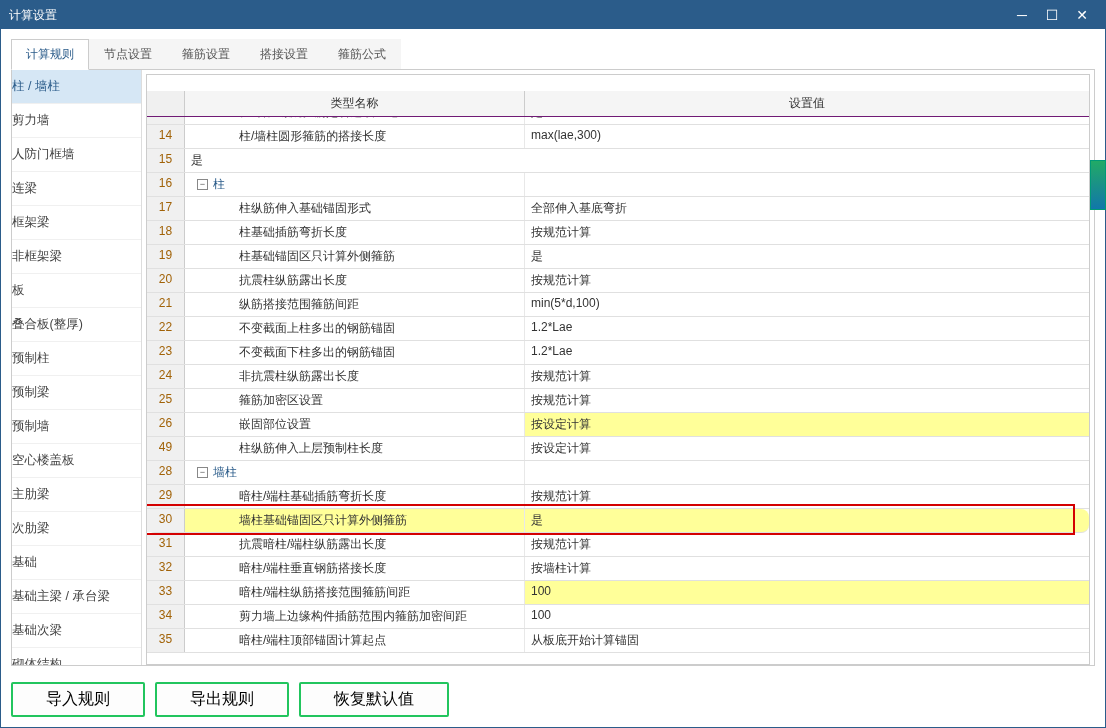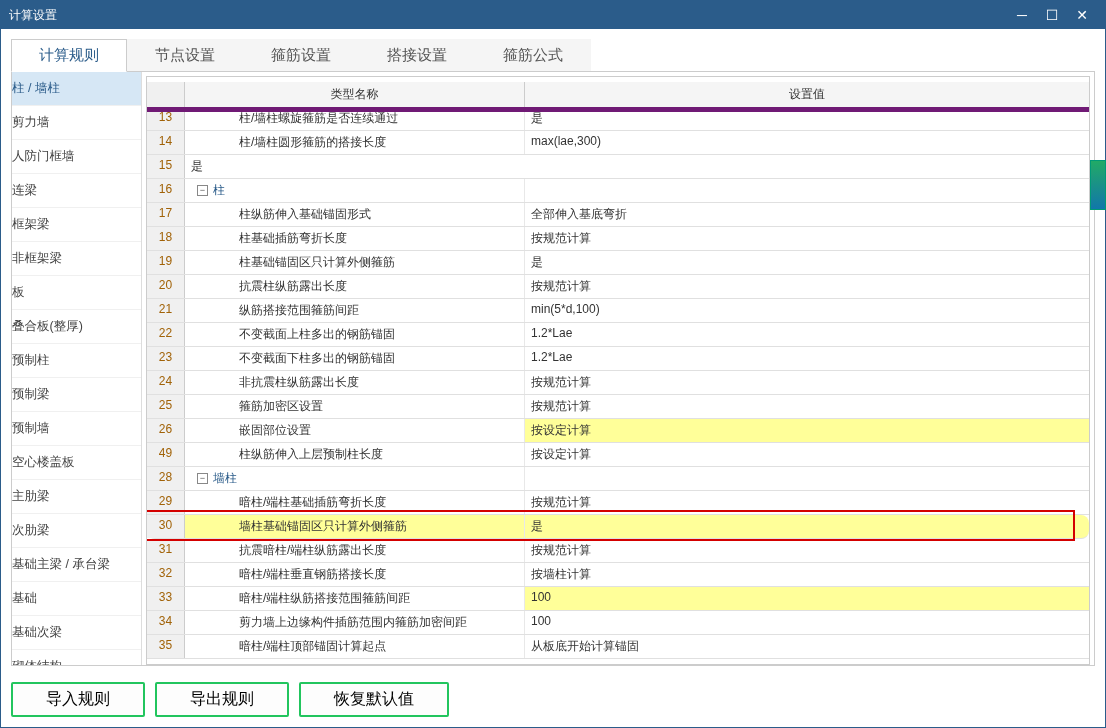--- a/index.html
+++ b/index.html
@@ -4,29 +4,29 @@
 <style>
 * { box-sizing: border-box; margin: 0; padding: 0; }
 body { font-family: "Microsoft YaHei", "SimSun", sans-serif; font-size: 12px; background: #fff; color: #333; overflow: hidden; }
 .window { width: 1106px; height: 728px; display: flex; flex-direction: column; border: 1px solid #2b5c8a; }
 .titlebar { height: 28px; background: #2b5c8a; color: #fff; display: flex; align-items: center; padding: 0 8px; }
 .titlebar-title { flex: 1; font-size: 12px; }
 .titlebar-btns { display: flex; gap: 0; }
 .titlebar-btn { width: 30px; height: 20px; display: flex; align-items: center; justify-content: center; cursor: pointer; color: #fff; font-size: 14px; }
 .content { flex: 1; padding: 10px 10px 8px 10px; display: flex; flex-direction: column; overflow: hidden; }
 .tabs { display: flex; border-bottom: 1px solid #ccc; }
-.tab { padding: 6px 27px; cursor: pointer; background: #f5f5f5; border: 1px solid transparent; border-bottom: none; font-size: 15px; color: #555; text-align: right; }
+.tab { padding: 6px 14px; cursor: pointer; background: #f5f5f5; border: 1px solid transparent; border-bottom: none; font-size: 12px; color: #555; text-align: right; }
 .tab.active { background: #fff; border: 1px solid #ccc; border-bottom: 1px solid #fff; margin-bottom: -1px; color: #2b5c8a; }
 .tabpane { flex: 1; display: flex; border: 1px solid #ccc; border-top: none; overflow: hidden; }
 .sidebar { width: 130px; border-right: 1px solid #ddd; overflow-y: auto; background: #fff; }
 .sidebar-item { padding: 8px 0; cursor: pointer; font-size: 12.5px; color: #444; border-bottom: 1px solid #f0f0f0; }
 .sidebar-item.active { background: #d6e7f5; color: #2b5c8a; }
 .main { flex: 1; display: flex; flex-direction: column; overflow: hidden; padding: 4px 4px 0 4px; }
 .grid { flex: 1; overflow-y: auto; border: 1px solid #ccc; position: relative; }
-.grid-header { display: flex; position: sticky; top: 5px; background: #f5f5f5; border-bottom: 5px solid #701a75; z-index: 2; }
+.grid-header { display: flex; position: sticky; top: 16px; background: #f5f5f5; border-bottom: 1px solid #701a75; z-index: 2; }
 .gh-rownum { width: 38px; border-right: 1px solid #ccc; text-align: center; padding: 4px 0; background: #f0f0f0; }
 .gh-name { flex: 0 0 340px; border-right: 1px solid #ccc; text-align: center; padding: 4px 0; }
 .gh-val { flex: 1; text-align: center; padding: 4px 0; }
 .grid-body { }
 .grid-row { display: flex; border-bottom: 1px solid #e0e0e0; min-height: 21px; align-items: stretch; position: relative; }
 .cell-rownum { width: 38px; border-right: 1px solid #ccc; background: #f0f0f0; text-align: center; padding: 3px 0; color: #a16207; font-size: 12px; }
 .cell-name { flex: 0 0 340px; border-right: 1px solid #e8e8e8; padding: 3px 4px 3px 4px; display: flex; align-items: center; font-size: 12px; }
 .cell-val { flex: 1; padding: 3px 6px; font-size: 12px; }
 .indent2 { padding-left: 50px; }
 .group-label { color: #2b5c8a; }
@@ -74,22 +74,22 @@
           <div class="sidebar-item">框架梁</div>
           <div class="sidebar-item">非框架梁</div>
           <div class="sidebar-item">板</div>
           <div class="sidebar-item">叠合板(整厚)</div>
           <div class="sidebar-item">预制柱</div>
           <div class="sidebar-item">预制梁</div>
           <div class="sidebar-item">预制墙</div>
           <div class="sidebar-item">空心楼盖板</div>
           <div class="sidebar-item">主肋梁</div>
           <div class="sidebar-item">次肋梁</div>
+          <div class="sidebar-item">基础</div>
           <div class="sidebar-item">基础主梁 / 承台梁</div>
-          <div class="sidebar-item">基础</div>
           <div class="sidebar-item">基础次梁</div>
           <div class="sidebar-item">砌体结构</div>
         </div>
 
       <div class="main">
         <div class="grid" id="grid">
           <div class="grid-header">
             <div class="gh-rownum"></div>
             <div class="gh-name">类型名称</div>
             <div class="gh-val">设置值</div>

